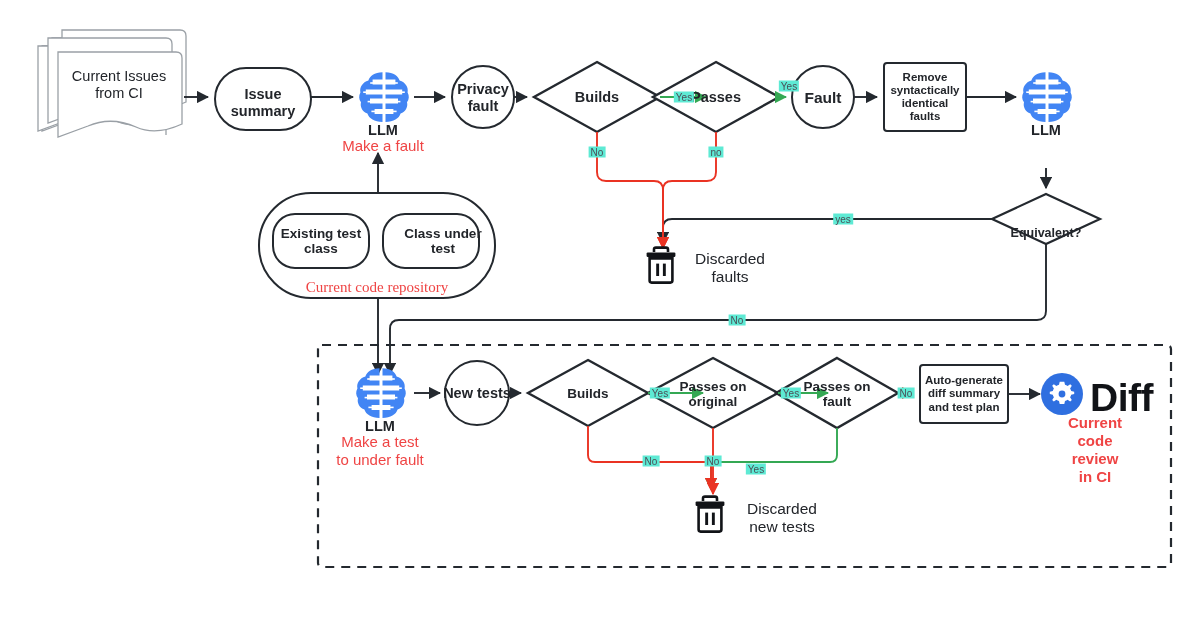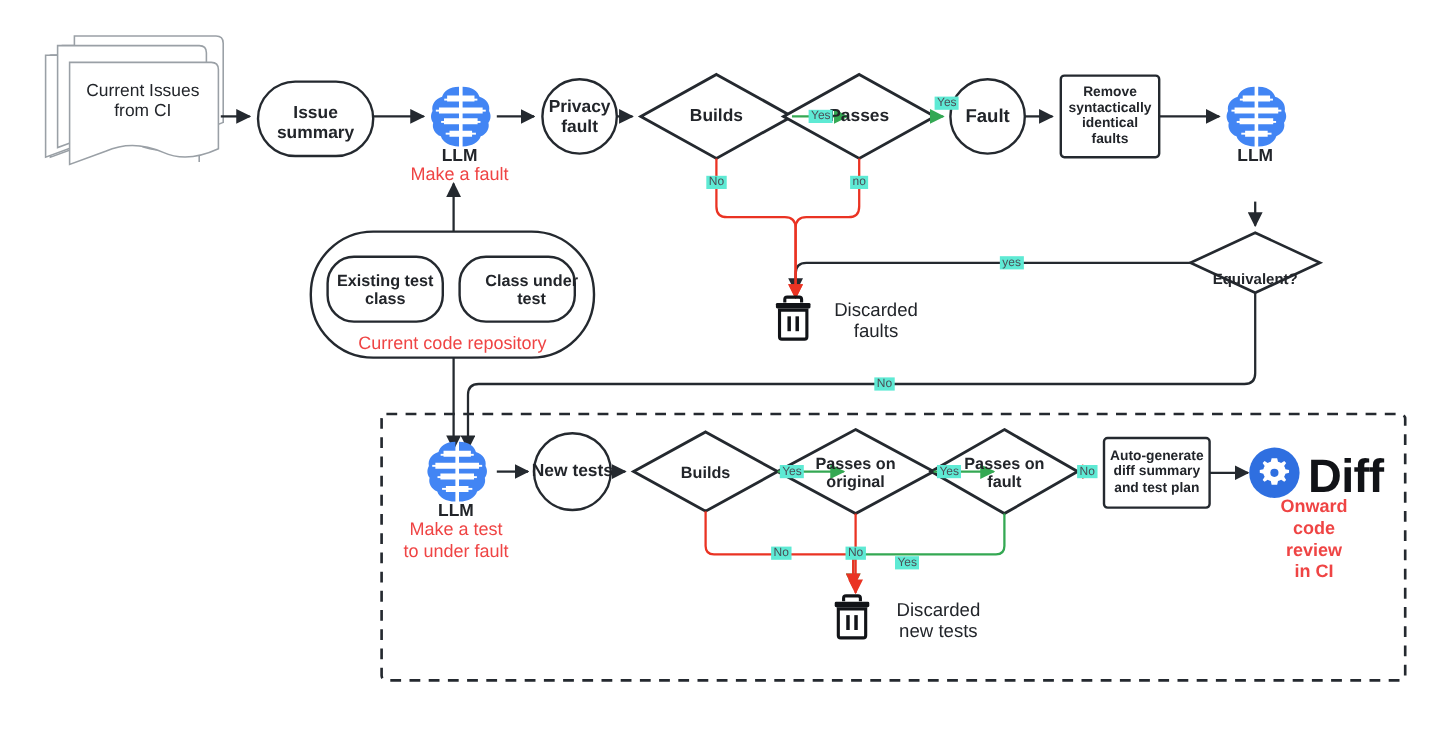--- a/index.html
+++ b/index.html
@@ -215,42 +215,42 @@
 
   <div class="node-label t12 bold" style="left:1000px;top:196px;width:92px;height:19px;margin-top:28px;">Equivalent?</div>
 
   <div class="node-label t15" style="left:682px;top:248px;width:96px;height:40px;">Discarded
 faults</div>
 
   <div class="node-label t13 bold" style="left:273px;top:218px;width:96px;height:46px;">Existing test
 class</div>
   <div class="node-label t13 bold" style="left:383px;top:218px;width:120px;height:46px;">Class under
 test</div>
-  <div class="caption" style="left:259px;top:278px;width:236px;">Current code repository</div>
+  <div class="caption" style="left:259px;top:278px;width:236px;font-family:Liberation Serif, serif;">Current code repository</div>
 
   <div class="node-label t14 bold" style="left:345px;top:418px;width:70px;height:16px;">LLM</div>
   <div class="caption" style="left:308px;top:433px;width:144px;">Make a test
 to under fault</div>
 
   <div class="node-label t14 bold" style="left:440px;top:384px;width:74px;height:19px;">New tests</div>
 
   <div class="node-label t13 bold" style="left:550px;top:384px;width:76px;height:19px;">Builds</div>
 
   <div class="node-label t13 bold" style="left:672px;top:376px;width:82px;height:36px;">Passes on
 original</div>
 
   <div class="node-label t13 bold" style="left:797px;top:376px;width:80px;height:36px;">Passes on
 fault</div>
 
   <div class="node-label t11 bold" style="left:920px;top:369px;width:88px;height:50px;">Auto-generate
 diff summary
 and test plan</div>
 
   <div class="diff-word" style="left:1090px;top:376px;">Diff</div>
-  <div class="caption" style="left:1040px;top:414px;width:110px;font-weight:bold;">Onward
+  <div class="caption" style="left:1040px;top:414px;width:110px;font-weight:bold;">Current
 code
 review
 in CI</div>
 
   <div class="node-label t15" style="left:730px;top:498px;width:104px;height:40px;">Discarded
 new tests</div>
 
 
   <div class="edge-label" style="left:684px;top:97px;">Yes</div>
   <div class="edge-label" style="left:597px;top:152px;">No</div>

